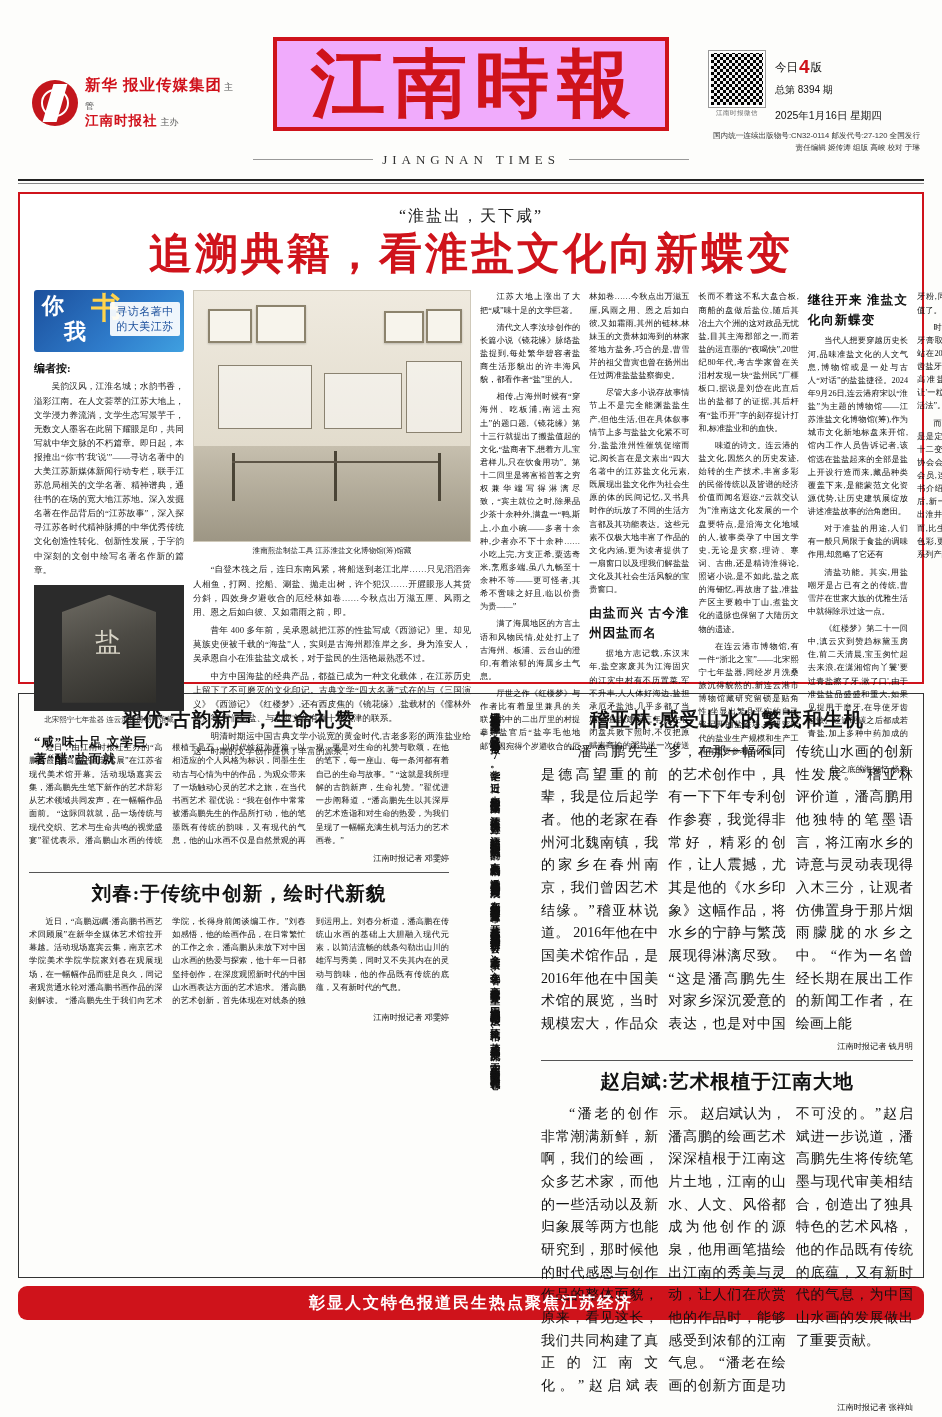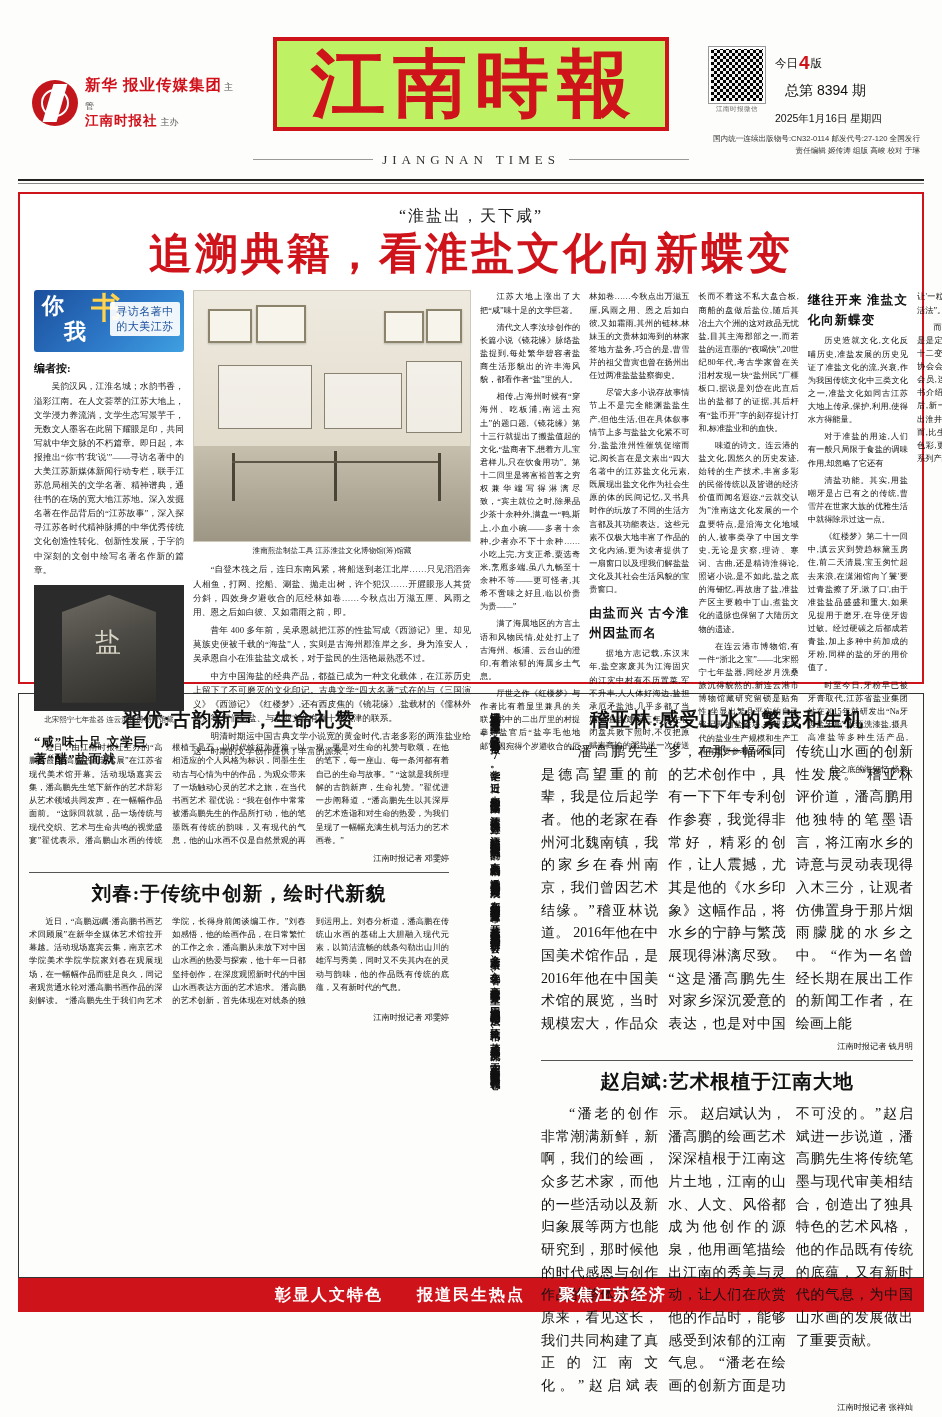--- a/index.html
+++ b/index.html
@@ -95,21 +95,21 @@
 
   .mh-center {
     flex: 1;
     text-align: center;
     position: relative;
   }
   .nameplate {
     display: inline-block;
     border: 4px solid #cf131b;
     padding: 4px 26px 2px;
-    background: #bef264;
+    background: #f0abfc;
     position: relative;
   }
   .nameplate .cn {
     font-size: 74px;
     font-weight: bold;
     color: #cf131b;
     letter-spacing: 8px;
     font-family: "Liberation Serif", "DejaVu Serif", serif;
     line-height: 1.08;
     text-indent: 8px;
@@ -156,21 +156,21 @@
   .qr-cap {
     font-size: 6.5px;
     color: #666;
     text-align: center;
     margin-top: 2px;
     letter-spacing: 0.5px;
   }
   .issue-box { font-size: 11px; color: #111; line-height: 1.65; }
   .issue-box .today { font-size: 11.5px; }
   .issue-box .today b { font-size: 19px; color: #cf131b; vertical-align: -2px; padding: 0 1px; }
-  .issue-box .total { font-size: 14px; margin-left: 10px; }
+  .issue-box .total { font-size: 10px; }
   .issue-box .date { font-size: 10.5px; margin-top: 8px; }
   .mh-meta {
     margin-top: 6px;
     font-size: 7.6px;
     color: #333;
     line-height: 1.6;
     text-align: right;
   }
   .rule-thick {
     border-top: 2.5px solid #222;
@@ -422,31 +422,31 @@
     height: 560px;
     letter-spacing: 1px;
     margin: 0 auto;
     text-align: justify;
     font-weight: bold;
   }
   .byline-s { text-align: right; font-size: 8.2px; margin-top: 4px; }
 
   
   .footer {
-    margin-top: 0;
+    margin-top: 8px;
     height: 34px;
     background: #cf131b;
     color: #fff;
     display: flex;
     align-items: center;
     justify-content: center;
-    gap: 34px;
     font-size: 16px;
     letter-spacing: 2px;
     font-weight: bold;
+    border-radius: 9px;
   }
 </style>
 </head>
 <body>
 
 <div class="page">
 
   <div class="masthead">
     <div class="mh-left">
       <div class="xinhua-logo"></div>
@@ -559,21 +559,21 @@
           <p>满了海属地区的方言土语和风物民情,处处打上了古海州、板浦、云台山的澄印,有着浓郁的海属乡土气息。</p>
           <p>厅世之作《红楼梦》与作者比有着显里兼具的关联。书中的二出厅里的村提摹始盐官后“盐亭毛他地邮”,”因宛得个岁避收合的厄林如卷……今秋点出万滋五厘,风雨之用、恩之后如白彼,又如霜雨,其州的链林,林妹玉的文贵林如海到的林家签地方盐务,巧合的是,曹雪芹的祖父曹寅也曾在扬州出任过两准盐盐盐察御史。</p>
           <p>尽管大多小说存故事情节上不是完全能渊盐盐生产,但他生活,但在具体叙事情节上多与盐盐文化紧不可分,盐盐淮州性催筑促缩而记,阅长言在是文素出“四大名著中的江苏盐文化元素,既展现出盐文化作为社会生原的体的民间记忆,又书具时作的玩放了不同的生活方言都及其功能表达。这些元素不仅极大地丰富了作品的文化内涵,更为读者提供了一扇窗口以及理我们解盐盐文化及其社会生活风貌的宝贵窗口。</p>
           <h4>由盐而兴
 古今淮州因盐而名</h4>
           <p>据地方志记载,东汉末年,盐空家废其为江海固灾的江灾中村有不历置菜,军不升丰,人人体好海边,盐担承厄矛盐池,几乎多都了当地的渔盐,建安三年,魔生在闭盘兵败下照时,不仅把原赋素商输的粥盐送一次传送长而不着这不私大盘合板,商船的盘做后盐位,随后其冶土六个洲的这对政品无忧盐,目其主海郡部之一,而若盐的运直墨的“夜喝快”,20世纪80年代,考古学家曾在关泪村发现一块“盐州民”厂榧板口,据说是刘岱在此直后出的盐都了的证据,其后杆有“盐币开”字的刻存提计打和,标准盐业和的血快。</p>
           <p>味道的诗文。连云港的盐文化,因悠久的历史发迹,始转的生产技术,丰富多彩的民俗传统以及皆谱的经济价值而闻名遐迩,“云就交认为”淮南这文化发展的一个盘要特点,是沿海文化地域的人,被事类孕了中国文学史,无论是灾察,理诗、寒词、古曲,还是精诗淮得论,照诸小说,是不如此,盐之底的海钿忆,再故唐了盐,准盐产区主要赖中丁山,煮盐文化的遗脉也保留了大陆历文物的遗迹。</p>
           <p>在连云港市博物馆,有一件“浙北之宝”——北宋熙宁七年盐器,同经岁月洗桑旅沉得貌然的,新连云港市博物馆藏研究留锁是贴角性,坐显出繁县平实的自己铭记开的盐铁块,对研究宋代的盐业生产规模和生产工具有重要参考的价值。</p>
           <h4>继往开来
 淮盐文化向新蝶变</h4>
-          <p>历史造就文化,文化反哺历史,准盐发展的历史见证了准盐文化的流,兴衰,作为我国传统文化中三类文化之一,准盐文化如同古江苏大地上传承,保护,利用,使得水方得能量。</p>
+          <p>当代人想要穿越历史长河,品味准盐文化的人文气息,博物馆或是一处与古人“对话”的盐盐捷径。2024年9月26日,连云港府宋以“淮盐”为主题的博物馆——江苏淮盐文化博物馆(筹),作为城市文化新地标盘来开馆,馆内工作人员告诉记者,该馆选在盐盐起来的全部是盐上开设行造而来,藏品种类覆盖下来,是能蒙范文化资源优势,让历史建筑展绽放讲述准盐故事的治角磨田。</p>
           <p>对于准盐的用途,人们有一般只局限于食盐的调味作用,却忽略了它还有</p>
           <p>清盐功能。其实,用盐嘲牙是占已有之的传统,曹雪芹在世家大族的优雅生活中就得除示过这一点。</p>
           <p>《红楼梦》第二十一回中,滇云灾到赞趋标黛玉房住,前二天清晨,宝玉匆忙起去来浪,在潇湘馆向丫鬟'要过青盐擦了牙,漱了口',由于准盐盐品盛盛和重大,如果见提用于磨牙,在导使牙齿过敏。经过硬碳之后都成若青盐,加上多种中药加成的牙粉,同样的盐的牙的用价值了。</p>
           <p>时至今日,牙粉早已被牙膏取代,江苏省盐业集团站在2015年就研发出“Na牙齿盐牙膏”,聚甄洗漆盐,摄具高准盐等多种生活产品,让'一粒盐'蛮变出无数种“新活法”。</p>
           <p>而在字哲领域,准盐貌是是定采了脱胜的新的“七十二变”,新的研过研究文家协会会员,江苏的作家协会会员,连云港发展研究院擎书介绍报会组,新中国成立后,新一代准盐人不但开发出淮井盐,开滩盐,新盐,摄坦而,比生路,洛主海的影多种色彩,更出了两种记'生态盐系列产品等。</p>
 
         </div>
         <div class="byline">盐之底的海钿忆  杨爽</div>
       </div>
     </div>

